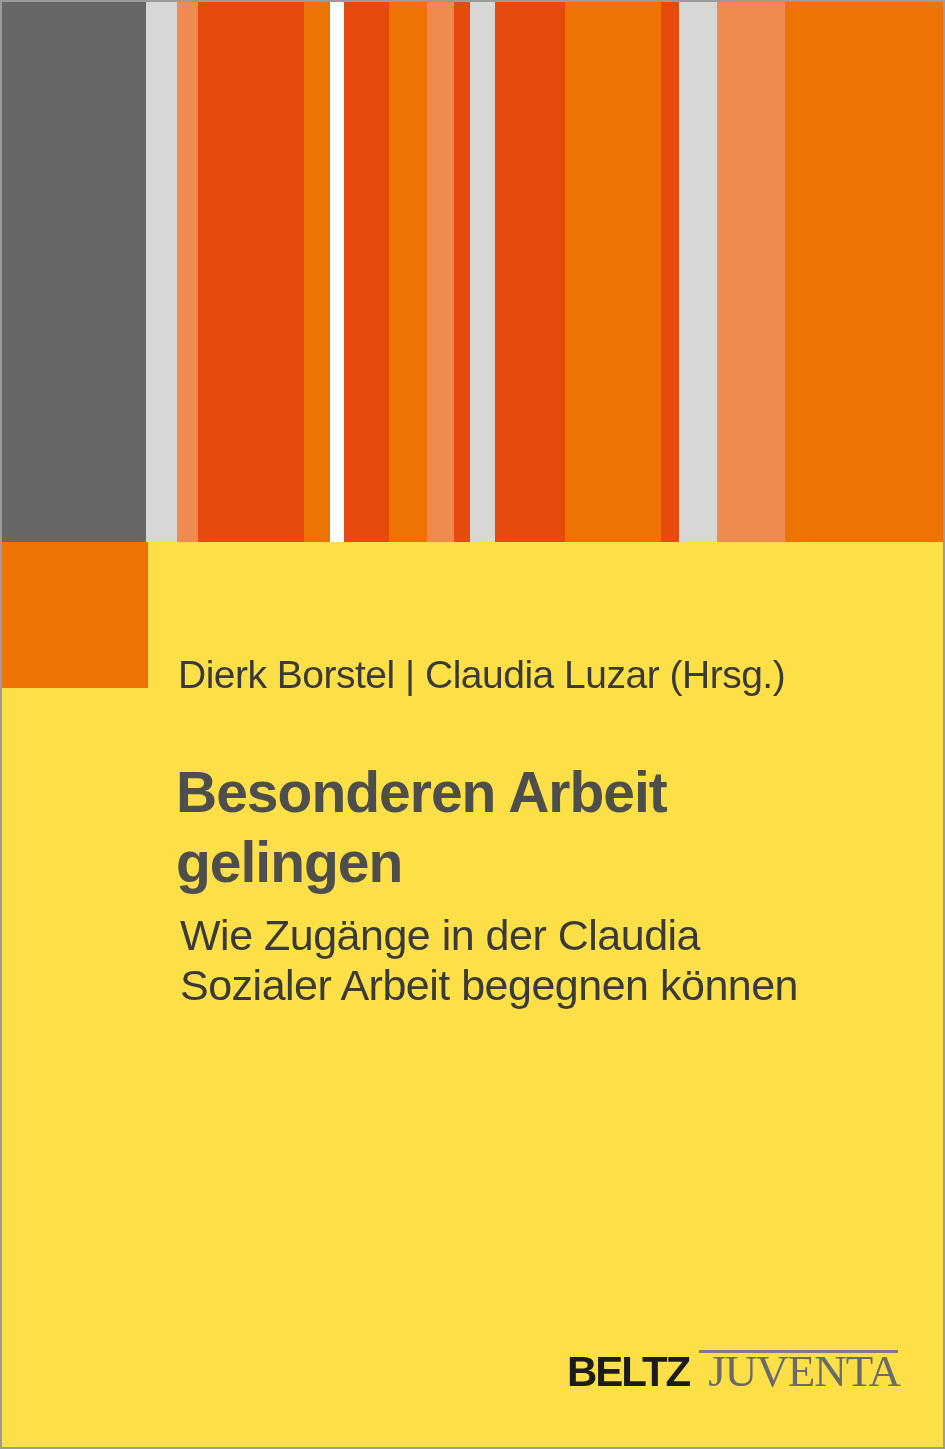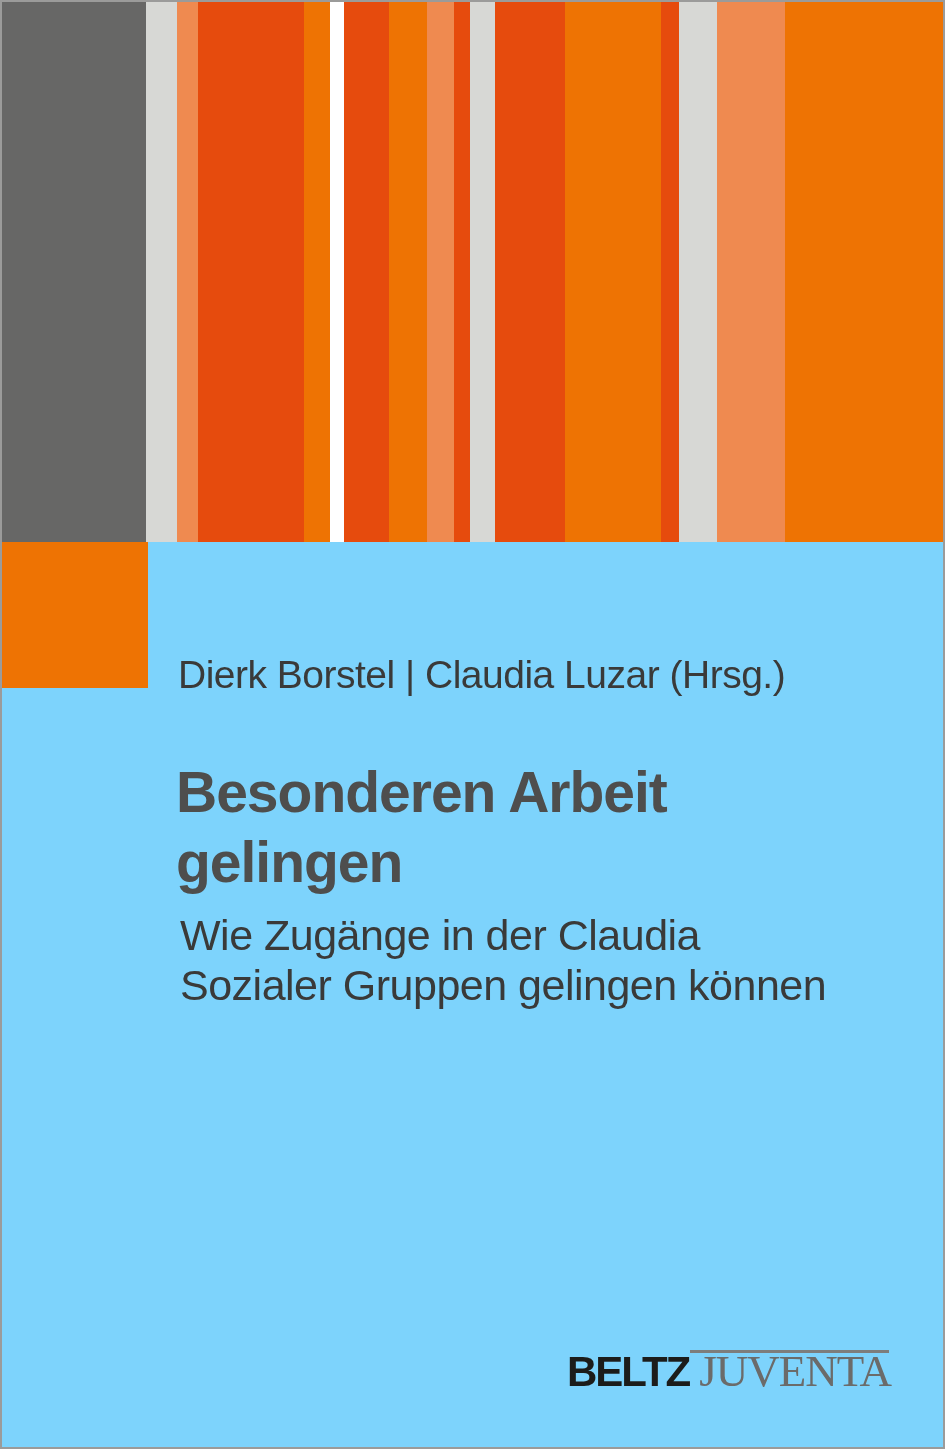--- a/index.html
+++ b/index.html
@@ -1,21 +1,21 @@
 <!DOCTYPE html>
 <html><head>
 <meta charset="utf-8">
 <style>
   html, body { margin: 0; padding: 0; background: #ffffff; }
   .page {
     position: relative;
     width: 945px;
     height: 1449px;
     box-sizing: border-box;
-    background: #7dd3fc;
+    background: #fde047;
     border: 2px solid #9b9b9a;
     overflow: hidden;
     font-family: "Liberation Sans", sans-serif;
   }
   
   .stripes {
     position: absolute;
     left: 0; top: 0;
     width: 100%;
     height: 540px;
@@ -57,20 +57,21 @@
     letter-spacing: -0.5px;
     color: #3a3a39;
     white-space: nowrap;
   }
   
   .logo {
     position: absolute;
     left: 565px; top: 1343px;
     display: flex;
     align-items: baseline;
+    gap: 9px;
   }
   .beltz {
     font-family: "Liberation Sans", sans-serif;
     font-weight: bold;
     font-size: 42px;
     letter-spacing: -2px;
     color: #1c1c1a;
     white-space: nowrap;
   }
   .juventa-wrap { position: relative; }
@@ -118,21 +119,21 @@
 
   <div class="author-line">Dierk Borstel | Claudia Luzar (Hrsg.)</div>
 
   <div class="title">
     <div>Besonderen Arbeit</div>
     <div>gelingen</div>
   </div>
 
   <div class="subtitle">
     <div>Wie Zugänge in der Claudia</div>
-    <div>Sozialer Gruppen gelingen können</div>
+    <div>Sozialer Arbeit begegnen können</div>
   </div>
 
   <div class="logo">
     <span class="beltz">BELTZ</span>
     <span class="juventa-wrap">
       <span class="juventa-rule"></span>
       <span class="juventa">JUVENTA</span>
     </span>
   </div>
 

